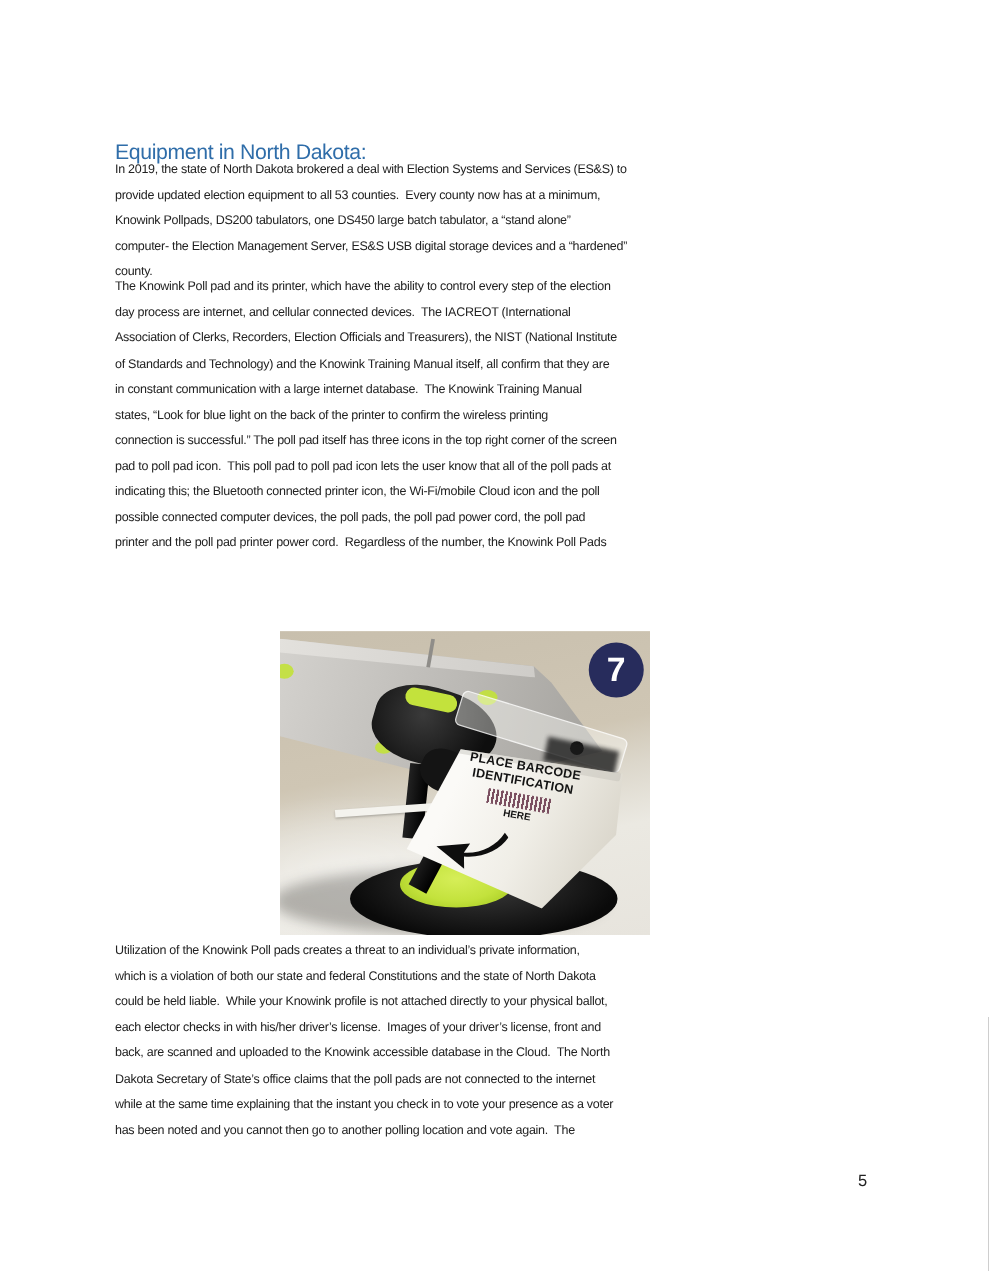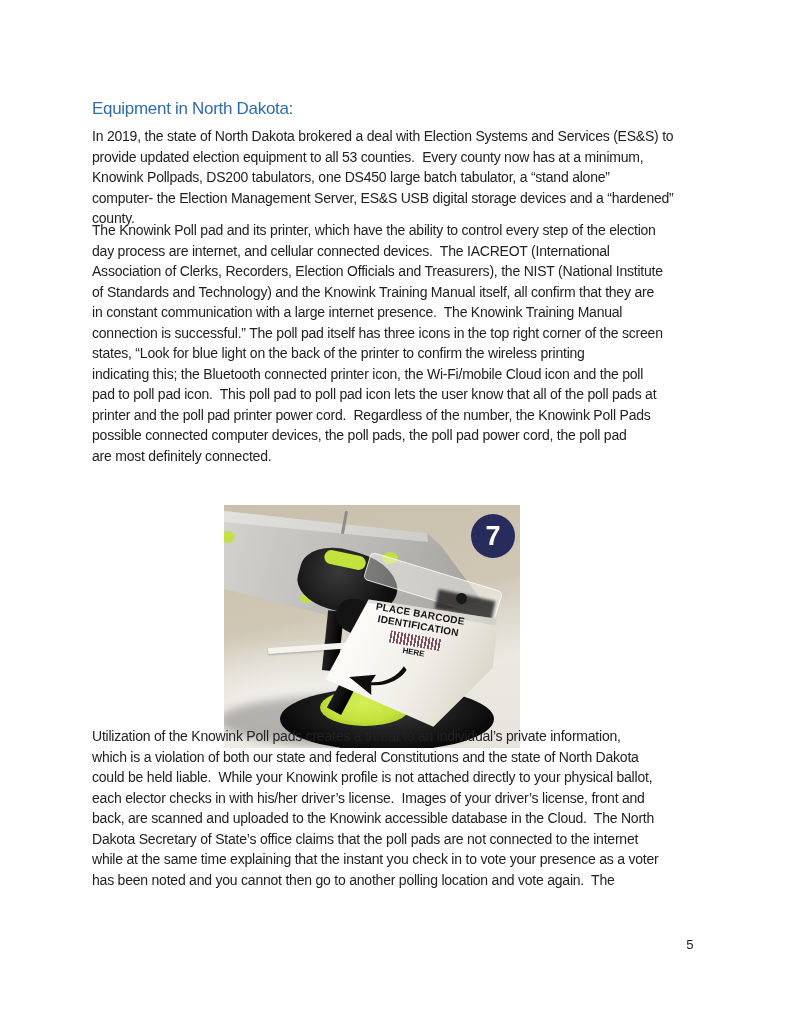--- a/index.html
+++ b/index.html
@@ -2,32 +2,32 @@
 <html style="--heading-blue: #2f6da9; --text: #222222; --page-bg: #ffffff; --badge-navy: #272c5c; --chartreuse: #c3e23c; --barcode: #7a4f60; --card-white: #fbfaf7;"><head>
 <meta charset="utf-8">
 <style>
   html,body { margin:0; padding:0; background:#888; }
   .page {
     position:relative; width:791px; height:1023px; margin:0 auto;
     background:var(--page-bg,#ffffff); overflow:hidden;
     font-family:"Liberation Sans", sans-serif; color:var(--text,#222222);
   }
   .heading {
-    position:absolute; left:92px; top:83px;
+    position:absolute; left:92px; top:96px;
     font-size:17px; line-height:24px; font-weight:400; letter-spacing:-0.3px;
     color:var(--heading-blue,#2e74b5);
   }
   .para { position:absolute; left:92px; width:640px; }
   .para .line {
-    white-space:pre; font-size:14px; line-height:20.5px;
+    white-space:pre; font-size:10px; line-height:20.5px;
     letter-spacing:-0.22px; color:var(--text,#222222);
   }
   .para-1 { top:126px; }
   .para-2 { top:220px; }
-  .para-3 { top:726px; }
+  .para-3 { top:751px; }
   .page-number {
     position:absolute; left:660px; top:937px; width:60px; text-align:center;
     font-size:13.2px; color:var(--text,#222222);
   }
 
   
   .photo {
     position:absolute; left:224px; top:505px; width:296px; height:243px;
     overflow:hidden; background:#cfc6b4;
   }
@@ -113,28 +113,27 @@
       <div class="line">provide updated election equipment to all 53 counties.  Every county now has at a minimum,</div>
       <div class="line">Knowink Pollpads, DS200 tabulators, one DS450 large batch tabulator, a “stand alone”</div>
       <div class="line">computer- the Election Management Server, ES&amp;S USB digital storage devices and a “hardened”</div>
       <div class="line">county.</div>
     </div>
   <div class="para para-2">
       <div class="line">The Knowink Poll pad and its printer, which have the ability to control every step of the election</div>
       <div class="line">day process are internet, and cellular connected devices.  The IACREOT (International</div>
       <div class="line">Association of Clerks, Recorders, Election Officials and Treasurers), the NIST (National Institute</div>
       <div class="line">of Standards and Technology) and the Knowink Training Manual itself, all confirm that they are</div>
-      <div class="line">in constant communication with a large internet presence.  The Knowink Training Manual</div>
+      <div class="line">in constant communication with a large internet database.  The Knowink Training Manual</div>
+      <div class="line">states, “Look for blue light on the back of the printer to confirm the wireless printing</div>
       <div class="line">connection is successful.” The poll pad itself has three icons in the top right corner of the screen</div>
-      <div class="line">states, “Look for blue light on the back of the printer to confirm the wireless printing</div>
+      <div class="line">pad to poll pad icon.  This poll pad to poll pad icon lets the user know that all of the poll pads at</div>
       <div class="line">indicating this; the Bluetooth connected printer icon, the Wi-Fi/mobile Cloud icon and the poll</div>
-      <div class="line">pad to poll pad icon.  This poll pad to poll pad icon lets the user know that all of the poll pads at</div>
+      <div class="line">possible connected computer devices, the poll pads, the poll pad power cord, the poll pad</div>
       <div class="line">printer and the poll pad printer power cord.  Regardless of the number, the Knowink Poll Pads</div>
-      <div class="line">possible connected computer devices, the poll pads, the poll pad power cord, the poll pad</div>
-      <div class="line">are most definitely connected.</div>
     </div>
 
   <div class="photo">
     <div class="photo-bg"></div>
     <div class="desk-glow"></div>
     <div class="base-shadow"></div>
     <div class="base"></div>
     <div class="base-ring"></div>
     <div class="tablet"></div>
     <div class="tablet-rim"></div>

